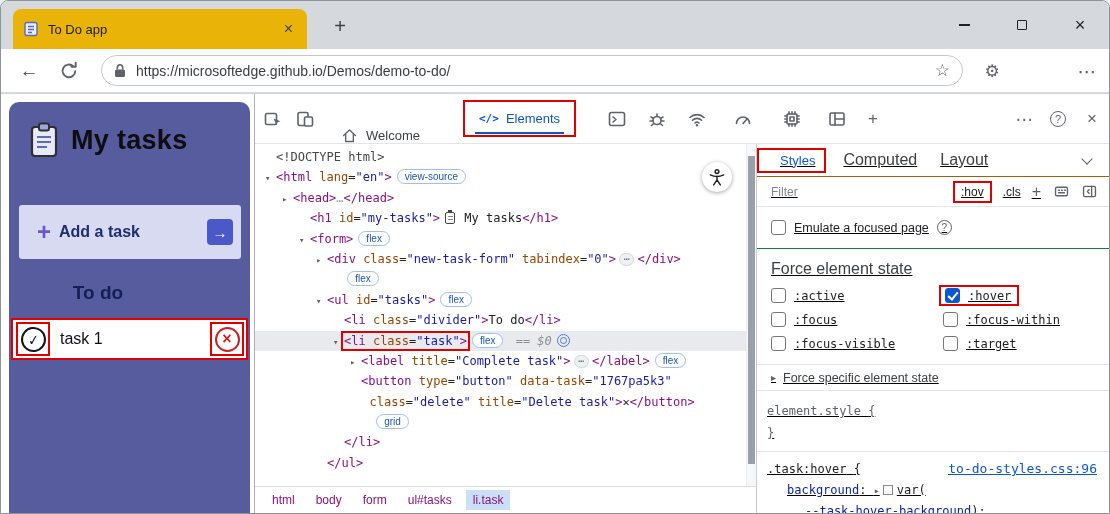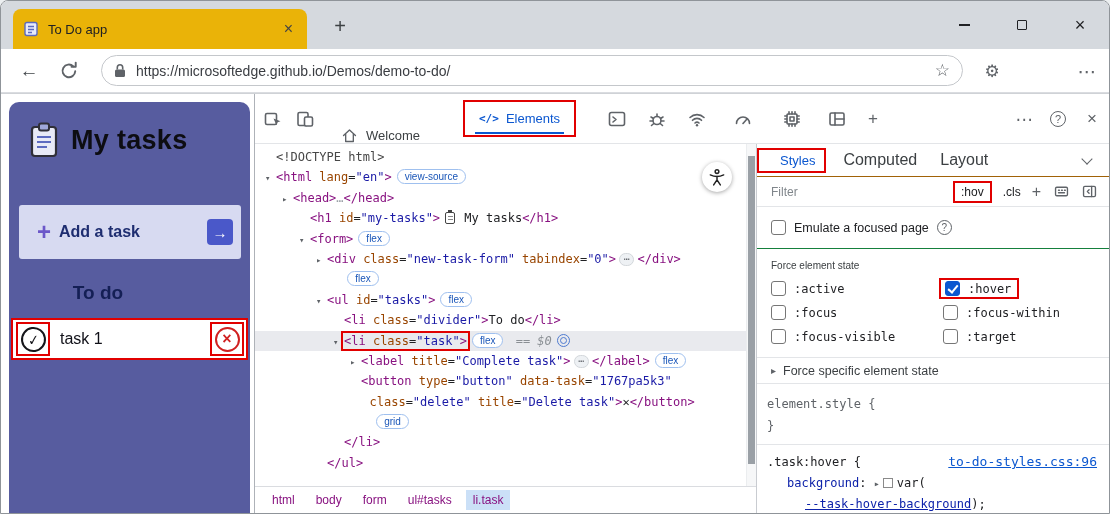--- a/index.html
+++ b/index.html
@@ -79,21 +79,21 @@
   .tab-elements::after { content:""; position:absolute; left:10px; right:10px; bottom:1px; height:2.5px;
                          background:var(--accent-blue); }
   .code-glyph { font-family:"DejaVu Sans Mono",monospace; font-size:11px; font-weight:bold; color:var(--accent-blue); }
   .elements-label { font-size:13px; color:var(--accent-blue); margin-left:7px; }
   .dt-right { position:absolute; top:0; right:0; height:50px; display:flex; align-items:center; }
   .dt-rbtn { width:34px; height:30px; display:flex; align-items:center; justify-content:center;
              color:#5f6368; font-size:17px; }
   .help-circ { width:16px; height:16px; border-radius:50%; border:1.5px solid #5f6368; color:#5f6368;
                font-size:11px; display:flex; align-items:center; justify-content:center; }
 
-  .dt-body { position:absolute; top:50px; left:0; right:0; bottom:0; display:flex; }
+  .dt-body { position:absolute; top:50px; left:0; right:0; bottom:0; display:flex;text-decoration:underline; }
   .elements-pane { width:501px; position:relative; }
   .styles-pane { flex:1; border-left:1px solid #c9ccd1; position:relative; background:#fff; }
 
   
   .dom-tree { position:absolute; top:0; left:0; right:10px; bottom:27px; overflow:hidden; padding-top:3px;
               font-family:"DejaVu Sans Mono","DejaVu Sans",monospace; font-size:12px; }
   .tree-line { height:20.4px; line-height:20.4px; white-space:nowrap; }
   .tree-line.selected { background:var(--selected-row); }
   .arrow { display:inline-block; width:11px; color:#5f6368; font-size:9px; }
   .t-tag { color:var(--tag-purple); }
@@ -138,21 +138,21 @@
   .chev { width:8px; height:8px; border-right:1.8px solid #5f6368; border-bottom:1.8px solid #5f6368;
           transform:rotate(45deg); margin-left:auto; margin-right:18px; margin-top:-3px; }
   .sp-filter { height:30px; border-bottom:1px solid #e3e5e8; display:flex; align-items:center; }
   .filter-text { margin-left:14px; color:#80868b; font-size:12px; flex:1; }
   .hov-box { padding:2px 6px; font-size:12px; color:#202124; }
   .cls-label { font-size:12px; color:#202124; margin:0 11px; }
   .plus-rule { font-size:16px; color:#5f6368; margin-right:12px; }
   .sp-ficon { width:17px; height:17px; margin-right:11px; }
   .sp-emulate { height:42px; border-bottom:1px solid #15803d; display:flex; align-items:center; padding-left:14px; }
   .emulate-label { font-size:12.5px; color:#202124; margin:0 8px; }
-  .sp-forcehead { padding:11px 0 4px 14px; font-size:10px; color:#3c4043; }
+  .sp-forcehead { padding:11px 0 4px 14px; font-size:16px; color:#3c4043; }
   .states-grid { display:grid; grid-template-columns:172px 1fr; row-gap:9px; padding:6px 0 13px 14px; }
   .state-item { display:flex; align-items:center; }
   .state-item.annotated { border:2.5px solid var(--annotation-red); padding:1px 6px 1px 4px; margin:-3px 0 -3px -4px;
                           width:max-content; }
   .state-label { font-family:"DejaVu Sans Mono",monospace; font-size:12px; color:#202124; margin-left:8px; }
   .cb { width:15px; height:15px; border:1.5px solid #767676; border-radius:3px; background:#fff;
         position:relative; flex:none; }
   .cb.checked { background:var(--accent-blue); border-color:var(--accent-blue); }
   .cb.checked::after { content:""; position:absolute; left:4px; top:1px; width:4px; height:8px;
                        border:solid #fff; border-width:0 2px 2px 0; transform:rotate(40deg); }

